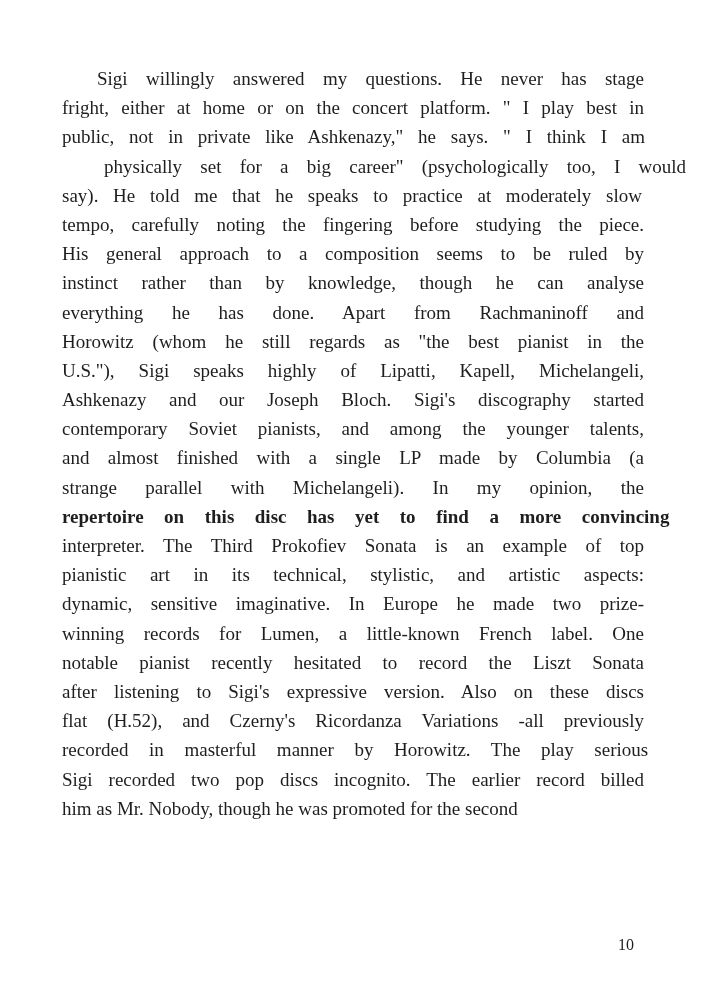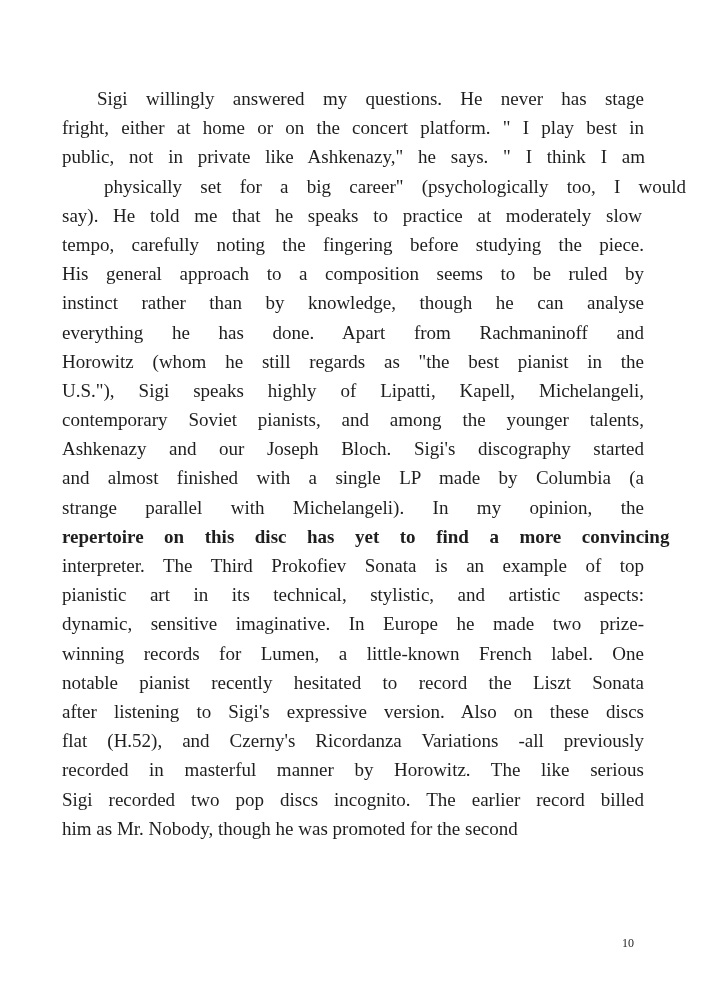--- a/index.html
+++ b/index.html
@@ -12,71 +12,71 @@
     width: 706px;
     height: 1000px;
     background: #ffffff;
     overflow: hidden;
     font-family: "Liberation Serif", "DejaVu Serif", serif;
     color: #1e1e1e;
   }
   .body-text {
     position: absolute;
     left: 62px;
-    top: 84px;
+    top: 64px;
     width: 582px;
     font-size: 19px;
   }
   .line {
     height: 29.2px;
     line-height: 29.2px;
     overflow: visible;
   }
   .line span {
     white-space: nowrap;
   }
   .line.indent {
     padding-left: 35px;
   }
   .footer {
     position: absolute;
     left: 62px;
     top: 936px;
     width: 572px;
     text-align: right;
-    font-size: 12px;
+    font-size: 16px;
     color: #1e1e1e;
   }
 </style>
 </head>
 <body>
 
 <div class="page">
   <div class="body-text">
     <div class="line indent"><span style="word-spacing: 13.5605px;">Sigi willingly answered my questions. He never has stage</span></div>
     <div class="line"><span style="word-spacing: 7.52404px;">fright, either at home or on the concert platform. " I play best in</span></div>
     <div class="line"><span style="word-spacing: 10.0638px;">public, not in private like Ashkenazy," he says. " I think I am</span></div>
     <div class="line"><span style="word-spacing: 13.5052px; margin-left: 42px;">physically set for a big career" (psychologically too, I would</span></div>
     <div class="line"><span style="word-spacing: 9.93466px;">say). He told me that he speaks to practice at moderately slow</span></div>
     <div class="line"><span style="word-spacing: 12.6016px; text-align: center;">tempo, carefully noting the fingering before studying the piece.</span></div>
     <div class="line"><span style="word-spacing: 12.8234px;">His general approach to a composition seems to be ruled by</span></div>
     <div class="line"><span style="word-spacing: 18.7344px;">instinct rather than by knowledge, though he can analyse</span></div>
     <div class="line"><span style="word-spacing: 23.9464px;">everything he has done. Apart from Rachmaninoff and</span></div>
     <div class="line"><span style="word-spacing: 14.05px;">Horowitz (whom he still regards as "the best pianist in the</span></div>
     <div class="line"><span style="word-spacing: 19.2388px;">U.S."), Sigi speaks highly of Lipatti, Kapell, Michelangeli,</span></div>
+    <div class="line"><span style="word-spacing: 17.8237px;">Ashkenazy and our Joseph Bloch. Sigi's discography started</span></div>
     <div class="line"><span style="word-spacing: 16.1295px;">contemporary Soviet pianists, and among the younger talents,</span></div>
-    <div class="line"><span style="word-spacing: 17.8237px;">Ashkenazy and our Joseph Bloch. Sigi's discography started</span></div>
     <div class="line"><span style="word-spacing: 13.6266px;">and almost finished with a single LP made by Columbia (a</span></div>
     <div class="line"><span style="word-spacing: 23.6696px;">strange parallel with Michelangeli). In my opinion, the</span></div>
     <div class="line"><span style="word-spacing: 15.7781px; font-weight: bold;">repertoire on this disc has yet to find a more convincing</span></div>
     <div class="line"><span style="word-spacing: 13.7378px;">interpreter. The Third Prokofiev Sonata is an example of top</span></div>
     <div class="line"><span style="word-spacing: 18.7969px;">pianistic art in its technical, stylistic, and artistic aspects:</span></div>
     <div class="line"><span style="word-spacing: 13.7891px;">dynamic, sensitive imaginative. In Europe he made two prize-</span></div>
     <div class="line"><span style="word-spacing: 14.7109px;">winning records for Lumen, a little-known French label. One</span></div>
     <div class="line"><span style="word-spacing: 16.5605px;">notable pianist recently hesitated to record the Liszt Sonata</span></div>
     <div class="line"><span style="word-spacing: 12.3351px;">after listening to Sigi's expressive version. Also on these discs</span></div>
     <div class="line"><span style="word-spacing: 15.2433px;">flat (H.52), and Czerny's Ricordanza Variations -all previously</span></div>
-    <div class="line"><span style="word-spacing: 15.875px;">recorded in masterful manner by Horowitz. The like serious</span></div>
+    <div class="line"><span style="word-spacing: 15.875px;">recorded in masterful manner by Horowitz. The play serious</span></div>
     <div class="line"><span style="word-spacing: 11.2378px;">Sigi recorded two pop discs incognito. The earlier record billed</span></div>
     <div class="line last"><span>him as Mr. Nobody, though he was promoted for the second</span></div>
   </div>
   <div class="footer">10</div>
 </div>
 
 </body></html>

